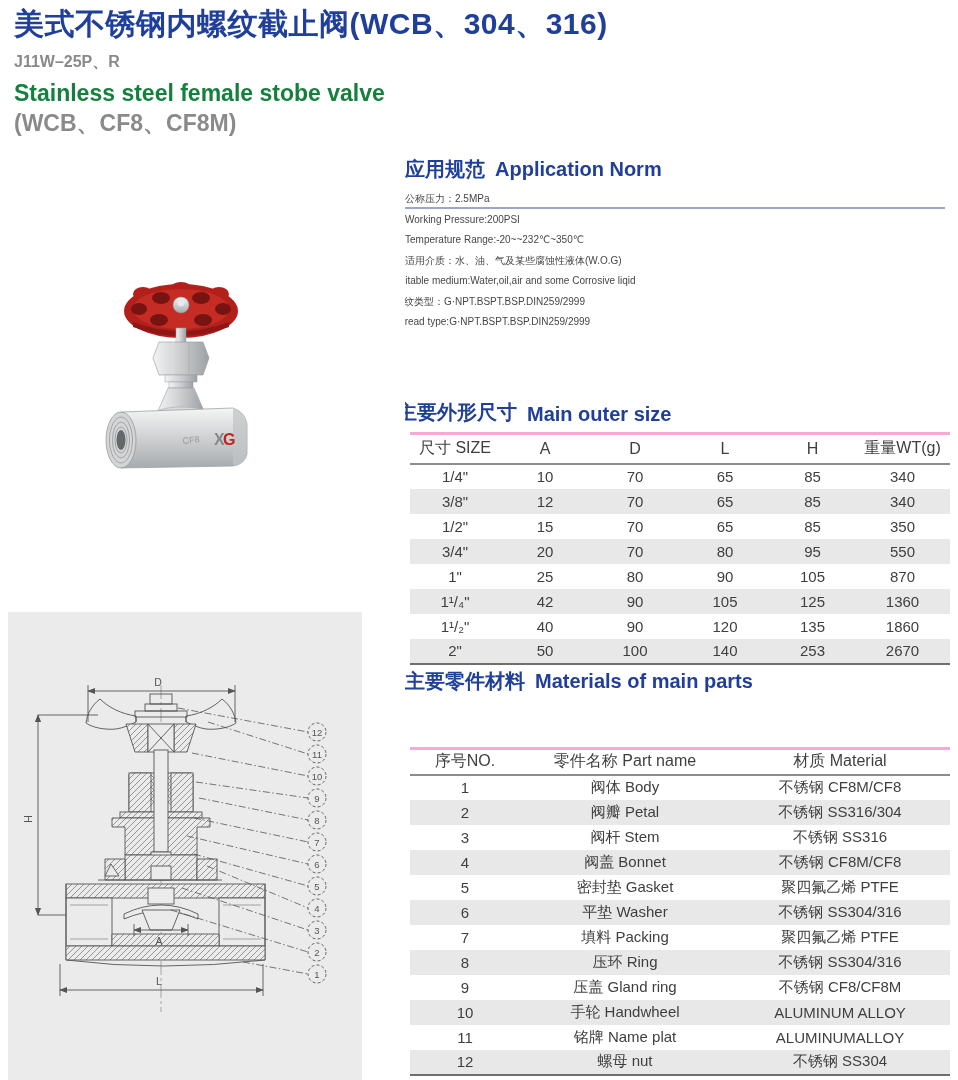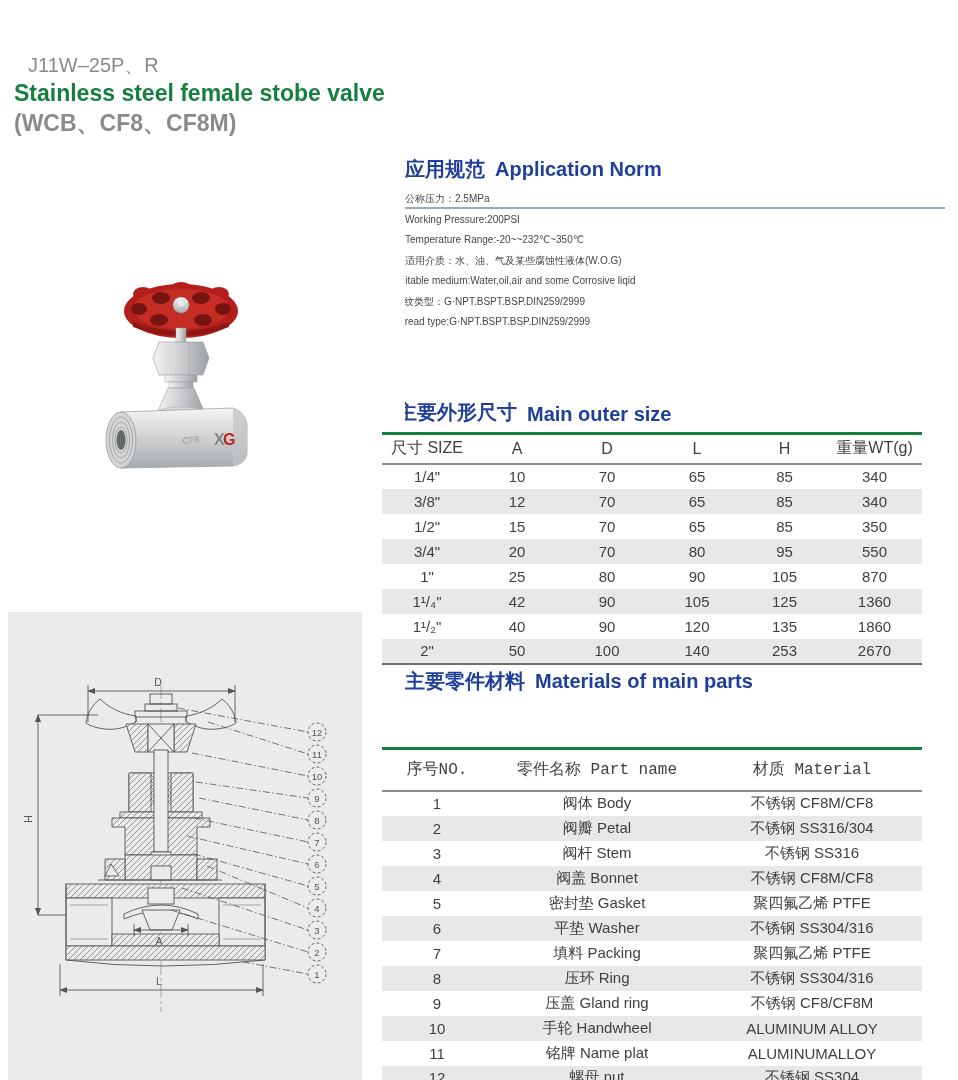--- a/index.html
+++ b/index.html
@@ -1,21 +1,21 @@
 <!DOCTYPE html>
 <html><head>
 <meta charset="utf-8">
 <style>
   html,body{margin:0;padding:0;background:#fff;}
   #canvas{position:relative;width:958px;height:1080px;background:#ffffff;overflow:hidden;
           font-family:"Liberation Sans","DejaVu Sans",sans-serif;color:#3f3f3f;}
 
   
   .page-title{position:absolute;left:14px;top:4px;font-size:30px;font-weight:bold;color:#1f3f9b;letter-spacing:0.5px;}
-  .model-no{position:absolute;left:28px;top:52px;font-size:20px;font-weight:normal;color:#8a8a8a;}
+  .model-no{position:absolute;left:14px;top:52px;font-size:16px;font-weight:bold;color:#8a8a8a;}
   .sub-en{position:absolute;left:14px;top:80px;font-size:23px;font-weight:bold;color:#15803d;}
   .sub-en2{position:absolute;left:14px;top:108px;font-size:23px;font-weight:bold;color:#8a8a8a;}
 
   
   .sec-head{position:absolute;left:405px;width:540px;font-size:20px;font-weight:bold;color:#1f3f9b;}
   .sec-head .en{margin-left:10px;}
   .sec-head.app{top:156px;padding-bottom:24px;border-bottom:2px solid #9aa7c9;}
   .sec-head.size{top:399px;}
   .sec-head.mat{top:668px;}
   .clip{display:inline-block;overflow:hidden;vertical-align:bottom;}
@@ -24,41 +24,42 @@
   
   .app-lines{position:absolute;left:405px;top:189px;width:548px;font-size:10px;color:#464646;}
   .app-line{height:20.5px;line-height:20.5px;overflow:hidden;white-space:nowrap;}
   .app-line>span{display:inline-block;}
   .app-line:nth-child(5)>span{margin-left:-12px;}
   .app-line:nth-child(6)>span{margin-left:-11px;}
   .app-line:nth-child(7)>span{margin-left:-12px;}
   .app-line:nth-child(8)>span{margin-left:-11px;}
 
   
-  table.data-table{position:absolute;left:382px;width:540px;border-collapse:collapse;table-layout:fixed;
-                   border-top:3px solid #15803d;border-bottom:2px solid #6f6f6f;}
+  table.data-table{position:absolute;left:410px;width:540px;border-collapse:collapse;table-layout:fixed;
+                   border-top:3px solid #f9a8d4;border-bottom:2px solid #6f6f6f;}
   table.size{top:432px;}
   table.mat{top:747px;}
   .data-table th{font-weight:normal;font-size:16px;color:#3f3f3f;border-bottom:2px solid #8d8d8d;}
   table.size thead tr{height:30px;}
-  table.mat thead tr{height:42px;font-family:Liberation Mono, monospace;}
+  table.mat thead tr{height:26px;}
   .data-table td{font-size:15px;text-align:center;color:#3f3f3f;}
   .data-table tbody tr{height:25px;}
   .data-table tbody tr:nth-child(even){background:#e8e8e8;}
 
   
   .photo-wrap{position:absolute;left:95px;top:278px;width:158px;height:192px;}
   .diagram-wrap{position:absolute;left:8px;top:612px;width:354px;height:468px;background:#ebebeb;}
   svg text{font-family:"Liberation Sans","DejaVu Sans",sans-serif;}
 </style>
 </head>
 <body>
 
 <div id="canvas">
 
+  <div class="page-title">美式不锈钢内螺纹截止阀(WCB、304、316)</div>
   <div class="model-no">J11W–25P、R</div>
   <div class="sub-en">Stainless steel female stobe valve</div>
   <div class="sub-en2">(WCB、CF8、CF8M)</div>
 
   <div class="photo-wrap">
     <svg width="158" height="192" viewBox="0 0 158 192">
       <defs>
         <linearGradient id="mv" x1="0" y1="0" x2="1" y2="0">
           <stop offset="0" stop-color="#f2f3f4"></stop>
             <stop offset="0.45" stop-color="#cfd1d3"></stop>

